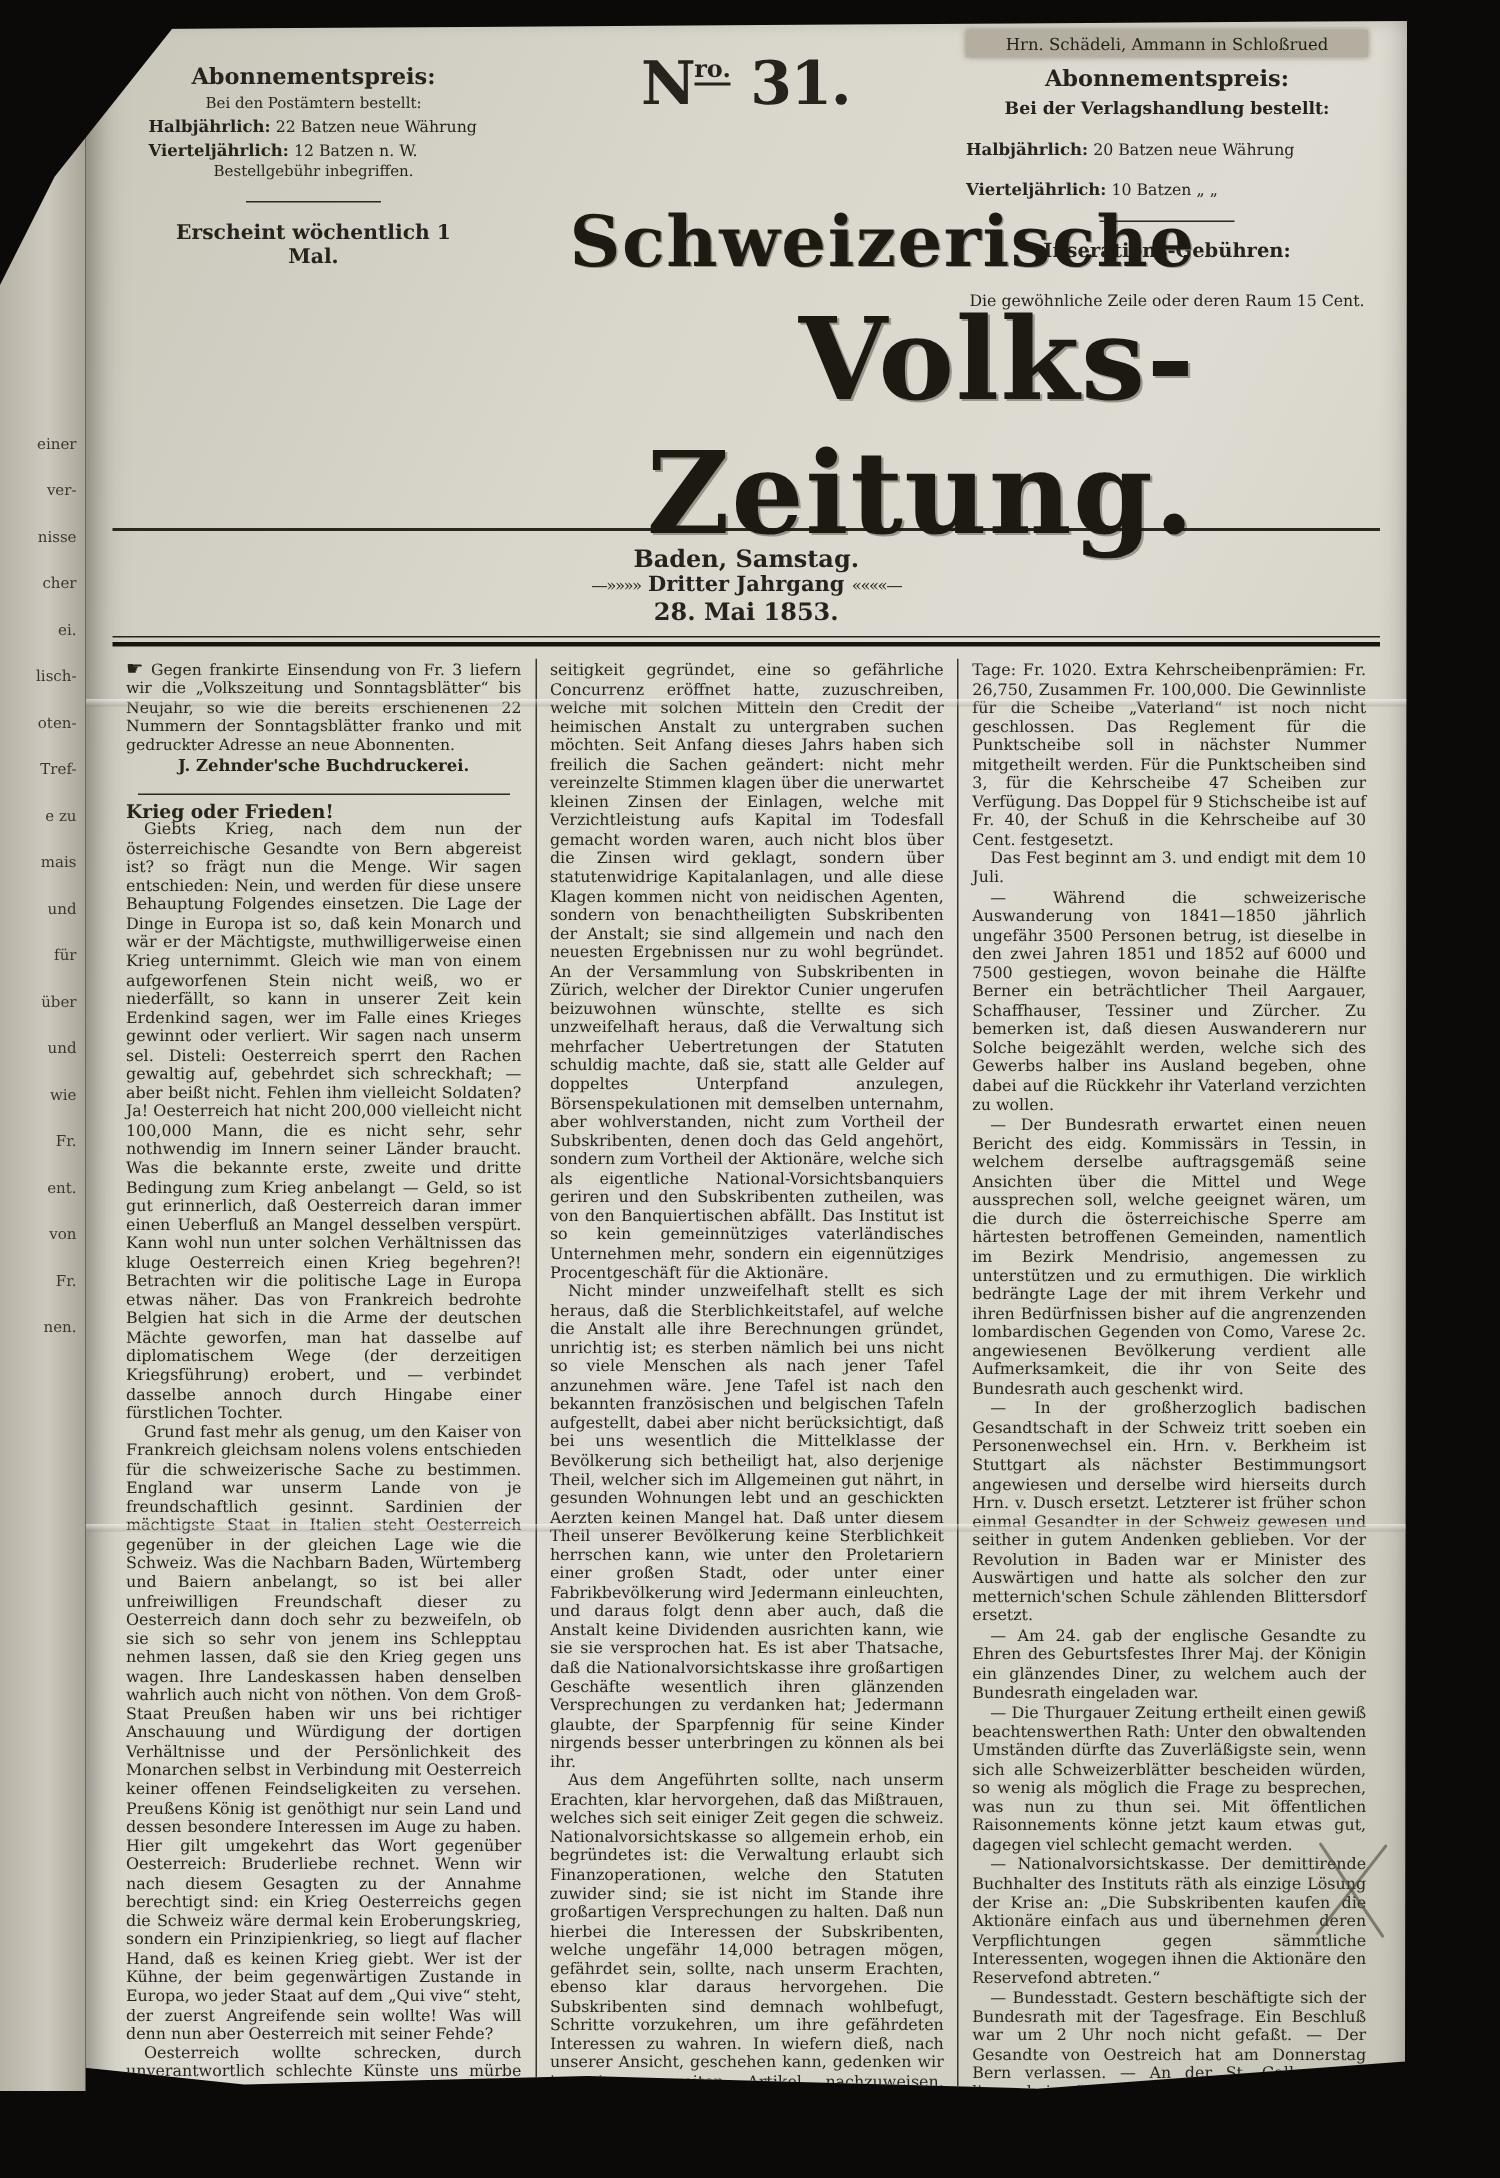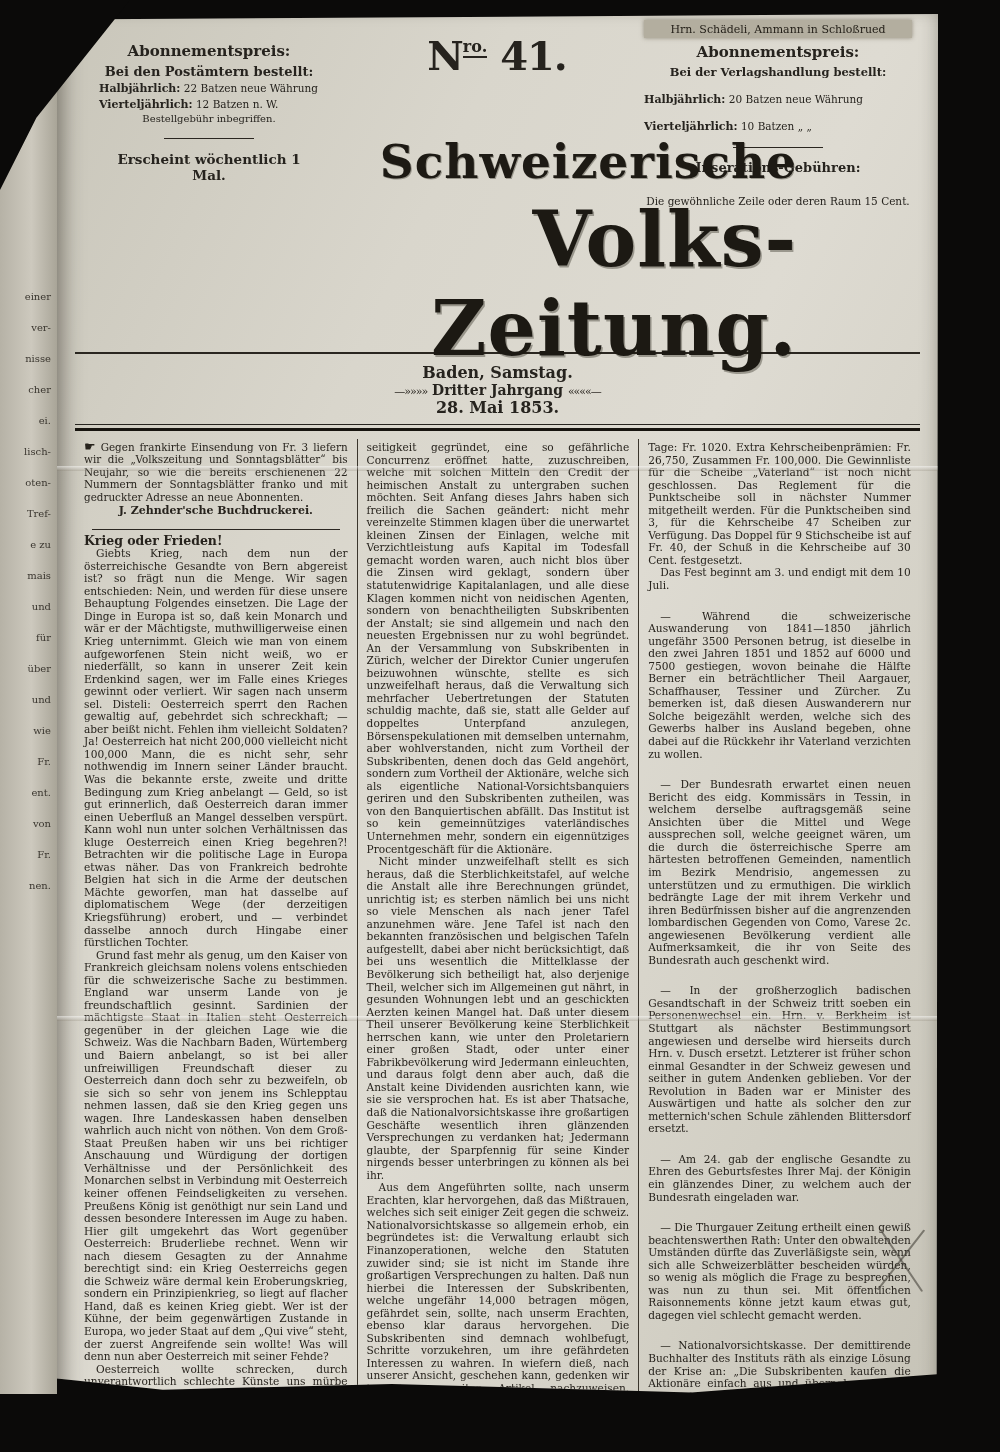--- a/index.html
+++ b/index.html
@@ -24,21 +24,21 @@
     box-shadow:inset 18px 0 22px -14px rgba(40,35,25,.55), inset -10px 0 18px -10px rgba(40,35,25,.35);
     overflow:hidden;}
   .crease{position:absolute;left:0;width:100%;height:5px;
     background:linear-gradient(180deg,rgba(255,255,255,.5),rgba(90,80,60,.18));
     pointer-events:none;}
 
   
   .masthead{position:relative;height:338px;}
   .mh-left{position:absolute;left:42px;top:28px;width:220px;text-align:center;}
   .mh-left .big{font-weight:bold;font-size:15px;}
-  .mh-left .mid{font-weight:bold;font-size:13px;margin-top:4px;}
+  .mh-left .mid{font-weight:normal;font-size:10px;margin-top:4px;}
   .mh-left .sm{font-size:10.5px;margin-top:3px;text-align:left;}
   .mh-left .sm b{font-size:11px;}
   .mh-left .xs{font-size:10px;margin-top:2px;}
   .mh-rule{width:90px;border-top:1.4px solid #2a2620;margin:14px auto 12px;}
   .freq{font-weight:bold;font-size:13.5px;}
 
   .issue{position:absolute;left:330px;top:18px;width:220px;text-align:center;
     font-weight:bold;font-size:40px;letter-spacing:-1px;}
   .issue sup{font-size:16px;letter-spacing:0;border-bottom:2px double #26231e;vertical-align:18px;}
 
@@ -67,21 +67,21 @@
   .dl-center{font-size:14px;}
   .thick-rule{height:7px;border-top:1.2px solid #26231e;border-bottom:3.4px solid #17140f;margin:0 18px;}
 
   
   .columns{display:flex;margin:8px 18px 0;height:968px;overflow:hidden;}
   .col{width:281.6px;padding:2px 9px 0;font-size:10.6px;line-height:12.55px;
     text-align:justify;color:#27231d;overflow:hidden;}
   .col + .col{border-left:1.2px solid #3a352c;}
   .col p{margin:0;text-indent:12px;}
   .col p.noindent{text-indent:0;}
-  .col p.item{text-indent:12px;margin-top:18px;}
+  .col p.item{text-indent:12px;margin-top:1px;}
   .hand{font-size:13px;}
   .notice{font-size:10.4px;line-height:12.4px;}
   .notice-sig{text-align:center;font-weight:bold;font-size:11px;margin:2px 0 11px;}
   .full-rule{border:none;border-top:1.1px solid #2b2722;margin:5px 8px;}
   .art-title{font-weight:bold;font-size:12.5px;margin:5px 0 3px;text-indent:0 !important;}
 
   
   .xmark{position:absolute;right:8px;top:1208px;width:58px;height:74px;z-index:4;}
   .xmark i{position:absolute;left:28px;top:0;width:2.4px;height:76px;background:rgba(70,66,58,.6);
     border-radius:2px;display:block;}
@@ -128,21 +128,21 @@
         <div class="big">Abonnementspreis:</div>
         <div class="mid">Bei den Postämtern bestellt:</div>
         <div class="sm"><b>Halbjährlich:</b> <span>22 Batzen neue Währung</span></div>
         <div class="sm"><b>Vierteljährlich:</b> <span>12 Batzen n. W.</span></div>
         <div class="xs">Bestellgebühr inbegriffen.</div>
         <div class="mh-rule"></div>
         <div class="freq">Erscheint wöchentlich 1 Mal.</div>
       </div>
 
       <div class="issue">
-        <span>N</span><sup>ro.</sup> <span>41.</span>
+        <span>N</span><sup>ro.</sup> <span>31.</span>
       </div>
 
       <div class="mh-right">
         <div class="addr-strip">Hrn. Schädeli, Ammann in Schloßrued</div>
         <div class="big">Abonnementspreis:</div>
         <div class="mid">Bei der Verlagshandlung bestellt:</div>
         <div class="sm"><b>Halbjährlich:</b> <span>20 Batzen neue Währung</span></div>
         <div class="sm"><b>Vierteljährlich:</b> <span>10 Batzen „   „</span></div>
         <div class="mh-rule"></div>
         <div class="ins-title">Inserations-Gebühren:</div>

